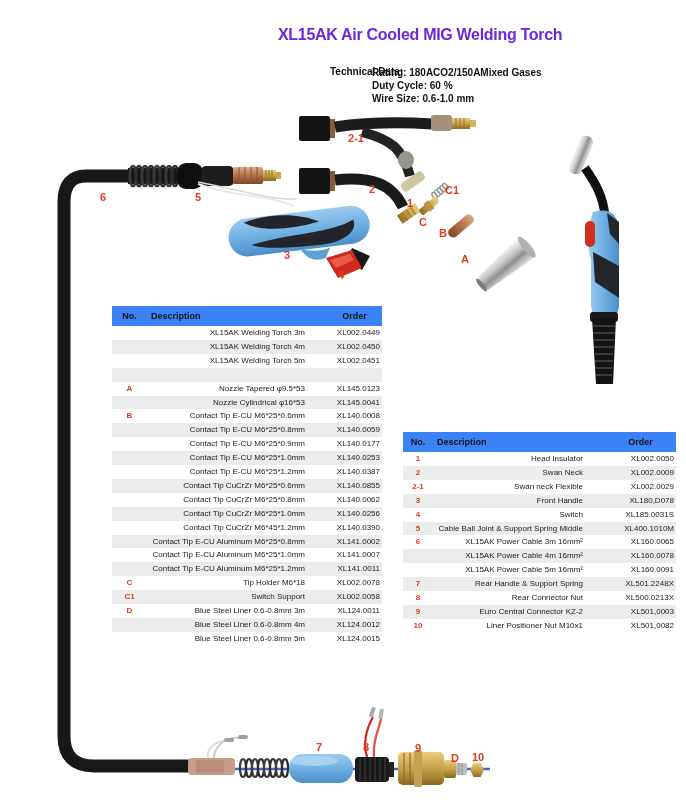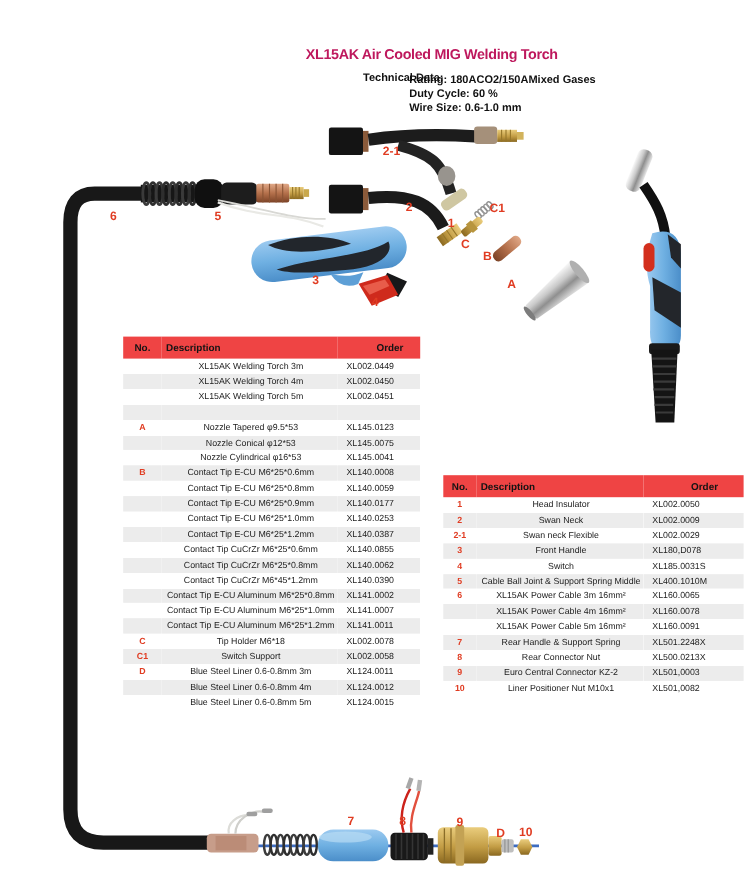--- a/index.html
+++ b/index.html
@@ -1,37 +1,37 @@
 <!DOCTYPE html>
 <html><head>
 <meta charset="utf-8">
 <style>
   html,body{margin:0;padding:0;background:#fff;}
   .page{position:relative;width:686px;height:812px;background:#ffffff;overflow:hidden;
         font-family:"Liberation Sans",sans-serif;}
-  .page-title{position:absolute;left:278px;top:42px;width:300px;color:#be185d;
-              font-size:13px;font-weight:bold;white-space:nowrap;letter-spacing:-0.3px;}
+  .page-title{position:absolute;left:278px;top:26px;width:300px;color:#6d28d9;
+              font-size:16px;font-weight:bold;white-space:nowrap;letter-spacing:-0.3px;}
   .tech-label{position:absolute;left:330px;top:66px;font-size:10px;font-weight:bold;color:#111;}
   .tech-lines{position:absolute;left:372px;top:66px;font-size:10px;font-weight:bold;color:#111;line-height:13px;}
   .art{position:absolute;left:0;top:0;}
   .callout{position:absolute;color:#e03c22;font-weight:bold;font-size:11px;
            transform:translate(-50%,-50%);white-space:nowrap;}
   .parts-table{position:absolute;border-collapse:collapse;table-layout:fixed;color:#222;}
   #left-table{left:112px;top:306px;width:270px;}
   #right-table{left:403px;top:432px;width:273px;}
-  .parts-table th{background:#ef4444;color:#141414;font-size:9px;height:20px;
+  .parts-table th{background:#3b82f6;color:#141414;font-size:9px;height:20px;
                   font-weight:bold;padding:0;line-height:20px;}
   .parts-table th:first-child{text-align:center;}
   .parts-table th:nth-child(2){text-align:left;padding-left:4px;}
   .parts-table th:nth-child(3){text-align:center;padding-left:20px;}
   .parts-table td{height:13.9px;padding:0 2px;font-size:8px;line-height:13.9px;
                   white-space:nowrap;overflow:hidden;}
   .parts-table td:first-child{color:#e03c22;font-weight:bold;text-align:center;padding:0;}
-  .parts-table td:nth-child(2){text-align:center;padding-left:4px;}
-  .parts-table td:nth-child(3){text-align:left;padding-left:8px;}
+  .parts-table td:nth-child(2){text-align:right;padding-left:4px;}
+  .parts-table td:nth-child(3){text-align:right;padding-left:8px;}
   .parts-table tbody tr:nth-child(even){background:#ececec;}
 </style>
 </head>
 <body>
 
 <div class="page">
 
   <svg class="art" width="686" height="812" viewBox="0 0 686 812">
     <defs>
       <linearGradient id="gradCopper" x1="0" y1="0" x2="0" y2="1">
@@ -255,25 +255,20 @@
           <td></td>
           <td></td>
         </tr>
         <tr>
           <td>A</td>
           <td>Nozzle Tapered φ9.5*53</td>
           <td>XL145.0123</td>
         </tr>
         <tr>
           <td></td>
-          <td>Nozzle Conical φ12*53</td>
-          <td>XL145.0075</td>
-        </tr>
-        <tr>
-          <td></td>
           <td>Nozzle Cylindrical φ16*53</td>
           <td>XL145.0041</td>
         </tr>
         <tr>
           <td>B</td>
           <td>Contact Tip E-CU M6*25*0.6mm</td>
           <td>XL140.0008</td>
         </tr>
         <tr>
           <td></td>
@@ -297,20 +292,25 @@
         </tr>
         <tr>
           <td></td>
           <td>Contact Tip CuCrZr M6*25*0.6mm</td>
           <td>XL140.0855</td>
         </tr>
         <tr>
           <td></td>
           <td>Contact Tip CuCrZr M6*25*0.8mm</td>
           <td>XL140.0062</td>
+        </tr>
+        <tr>
+          <td></td>
+          <td>Contact Tip CuCrZr M6*25*1.0mm</td>
+          <td>XL140.0256</td>
         </tr>
         <tr>
           <td></td>
           <td>Contact Tip CuCrZr M6*45*1.2mm</td>
           <td>XL140.0390</td>
         </tr>
         <tr>
           <td></td>
           <td>Contact Tip E-CU Aluminum M6*25*0.8mm</td>
           <td>XL141.0002</td>

